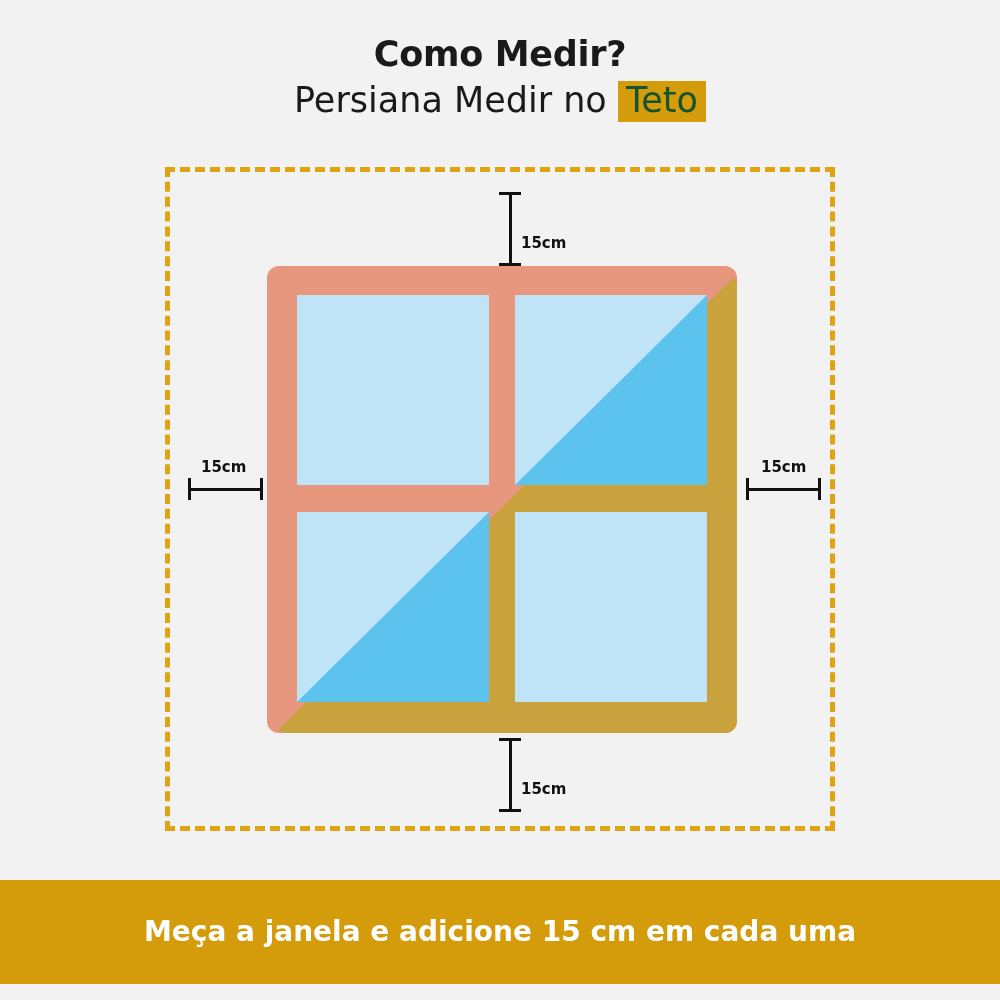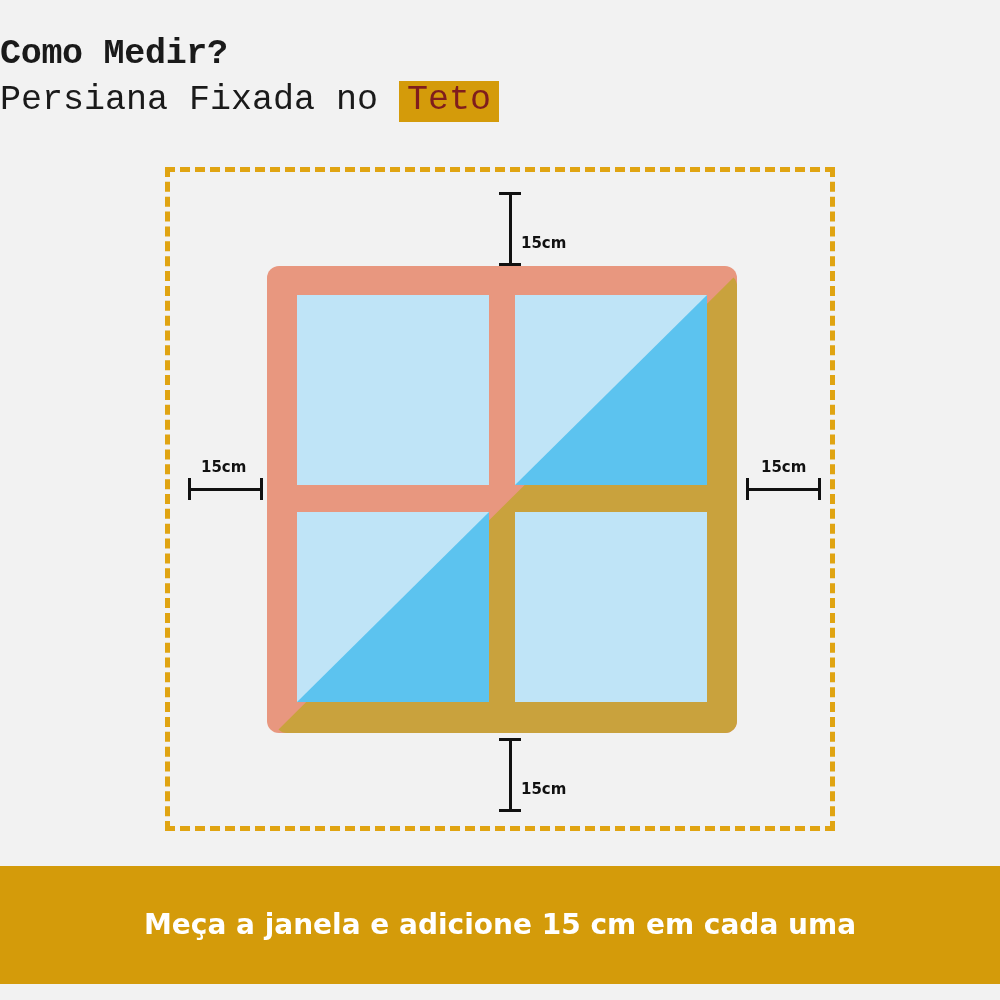--- a/index.html
+++ b/index.html
@@ -22,40 +22,40 @@
     height: 1000px;
     background: #f2f2f2;
   }
 
   
   .title-block {
     position: absolute;
     left: 0;
     top: 34px;
     width: 1000px;
-    font-family: Liberation Mono, monospace;
+    text-align: center;
   }
   .title-main {
     font-size: 35px;
     font-weight: bold;
     color: #1a1a1a;
     letter-spacing: -0.3px;
     line-height: 1.15;
   }
   .title-sub {
     margin-top: 6px;
     font-size: 35px;
     font-weight: normal;
     color: #1a1a1a;
     line-height: 1.15;
     white-space: nowrap;
   }
   .title-highlight {
     background: #d49b0a;
-    color: #7f1d1d;
+    color: #14532d;
     padding: 2px 8px 4px 8px;
     display: inline-block;
     line-height: 1.0;
   }
 
   
   .dashed-box {
     position: absolute;
     left: 165px;
     top: 167px;
@@ -185,21 +185,21 @@
   .dim-right .cap-v { left: 0; top: 0; }
   .dim-right .cap-v.right { left: 72px; top: 0; }
   .dim-right .dim-label { left: 15px; top: -20px; }
 
   
   .footer {
     position: absolute;
     left: 0;
     bottom: 16px;
     width: 1000px;
-    height: 118px;
+    height: 104px;
     background: #d49b0a;
     display: flex;
     flex-direction: column;
     align-items: center;
     justify-content: center;
     box-sizing: border-box;
   }
   .footer-line {
     color: #ffffff;
     font-size: 28px;
@@ -208,21 +208,21 @@
     text-align: center;
   }
 </style>
 </head>
 <body>
 
 <div id="page">
 
   <div class="title-block">
     <div class="title-main">Como Medir?</div>
-    <div class="title-sub"><span>Persiana Fixada no </span><span class="title-highlight">Teto</span></div>
+    <div class="title-sub"><span>Persiana Medir no </span><span class="title-highlight">Teto</span></div>
   </div>
 
   <div class="dashed-box"></div>
 
   <div class="window-wrap">
     <div class="window-frame">
       <div class="window-frame-inner"></div>
     </div>
     <div class="glass-area">
       <div class="pane pane-tl"></div>

